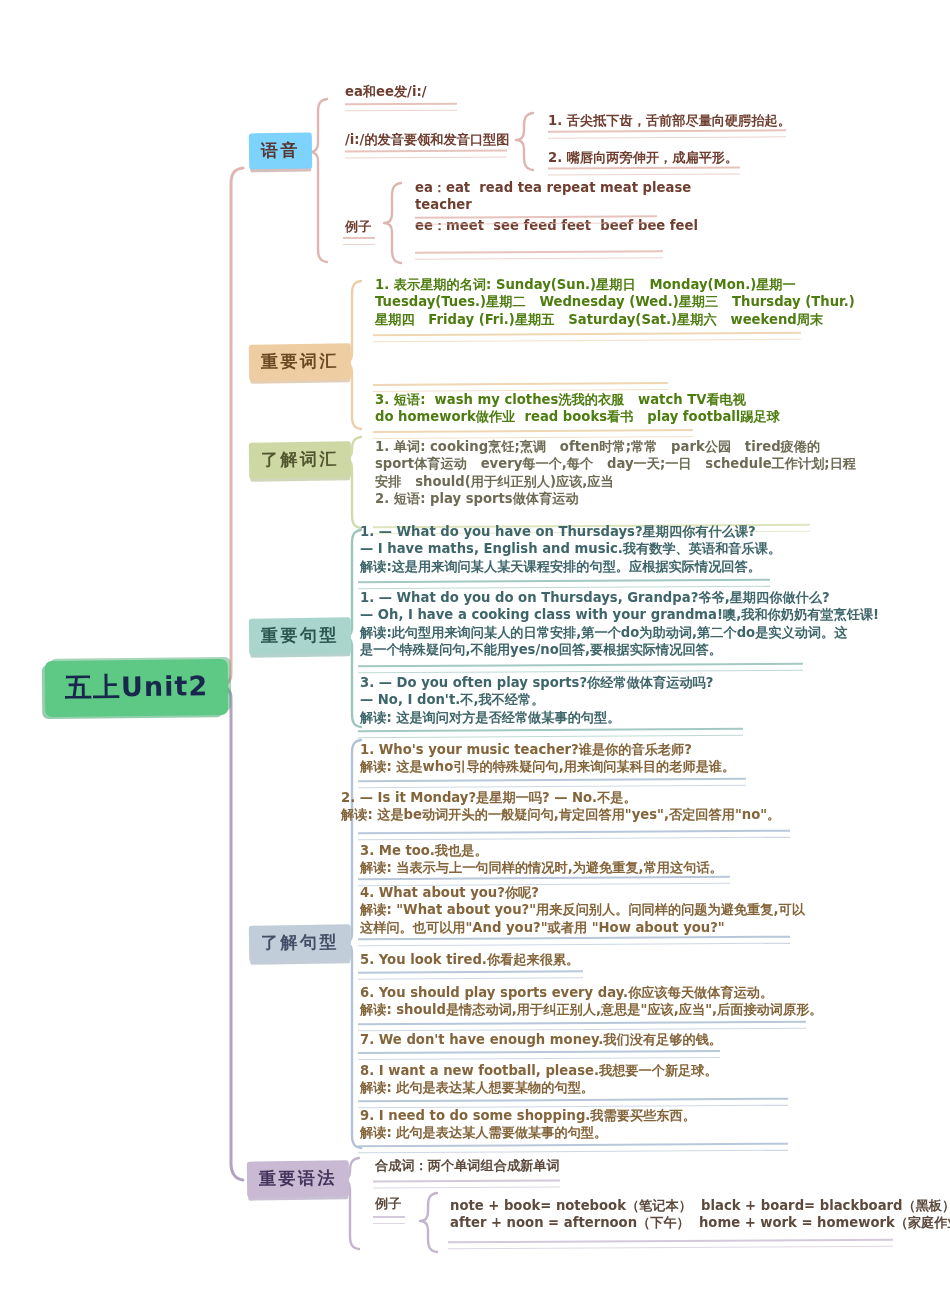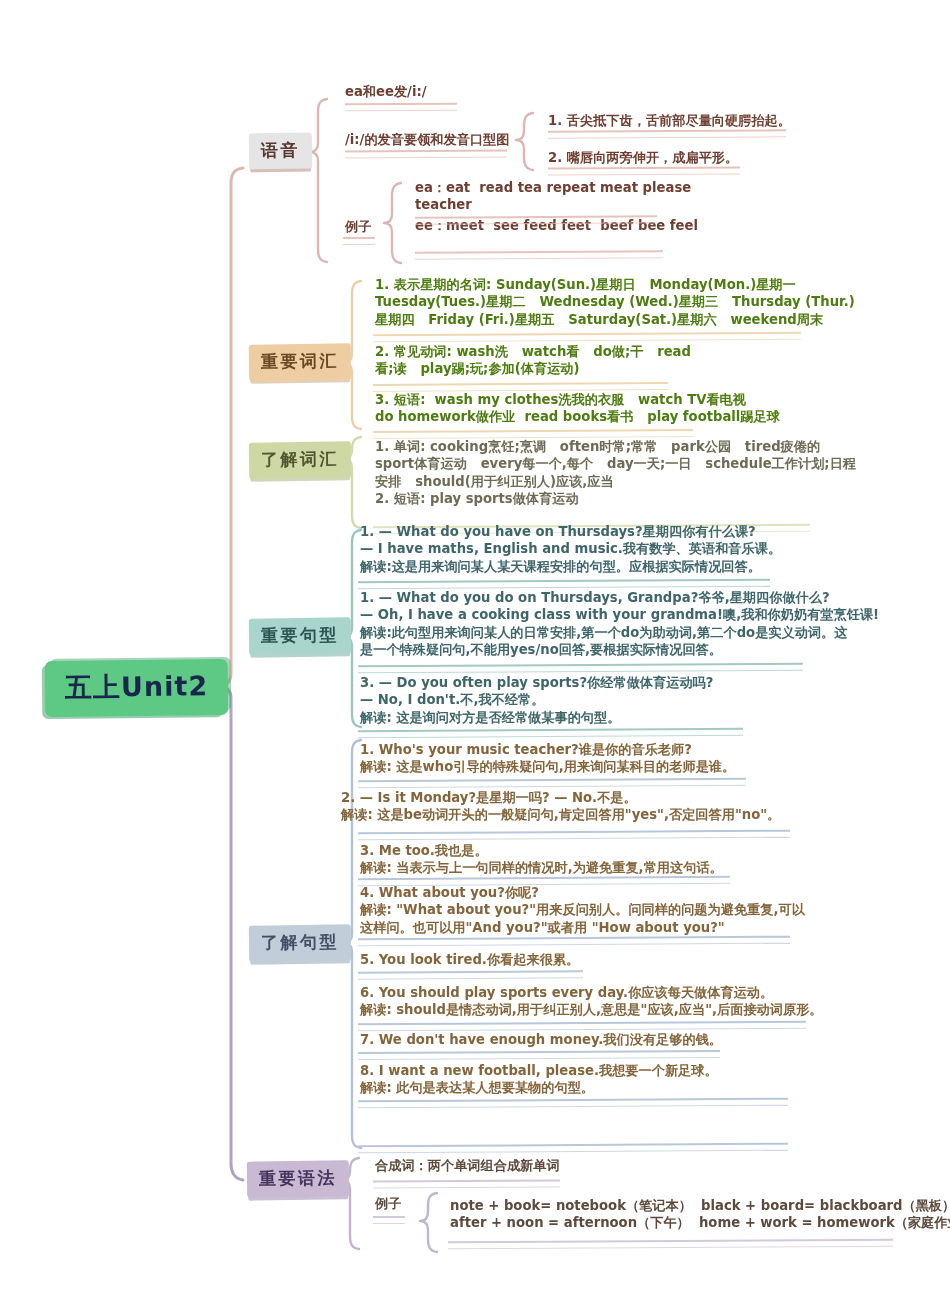--- a/index.html
+++ b/index.html
@@ -3,21 +3,21 @@
 <meta charset="utf-8">
 <style>
   html,body{margin:0;padding:0;background:#ffffff;}
   .canvas{position:relative;width:950px;height:1299px;background:#ffffff;overflow:hidden;
           font-family:"DejaVu Sans",sans-serif;}
   svg.braces{position:absolute;left:0;top:0;z-index:0;}
   svg.braces path{fill:none;stroke-linecap:round;stroke-linejoin:round;}
 
   .tag{position:absolute;z-index:2;padding:6px 12px 7px;font-size:17px;font-weight:bold;
        letter-spacing:2.5px;border-radius:3px;white-space:pre;transform:rotate(-0.8deg);}
-  .tag-phonics{background:#e5e5e5;color:#573833;box-shadow:0 4px 0 -1px rgba(168,110,103,.45);}
+  .tag-phonics{background:#7dd3fc;color:#573833;box-shadow:0 4px 0 -1px rgba(168,110,103,.45);}
   .tag-vimp{background:#efcda3;color:#6b4822;box-shadow:0 4px 0 -1px rgba(196,148,92,.45);}
   .tag-vknow{background:#cdd8a5;color:#53552e;box-shadow:0 4px 0 -1px rgba(154,164,98,.45);}
   .tag-pimp{background:#aad5cc;color:#2c5751;box-shadow:0 4px 0 -1px rgba(109,165,154,.5);}
   .tag-pknow{background:#c2cdda;color:#434f66;box-shadow:0 4px 0 -1px rgba(138,153,178,.5);}
   .tag-gram{background:#c9b9d3;color:#44335a;box-shadow:0 4px 0 -1px rgba(150,129,170,.5);}
 
   .root{position:absolute;left:45px;top:660px;z-index:2;background:#5ec885;color:#18274b;
         font-size:27px;font-weight:bold;letter-spacing:1px;padding:9px 20px 11px;
         border-radius:7px;transform:rotate(-0.6deg);white-space:pre;
         box-shadow:-4px 3px 0 -1px rgba(61,165,105,.55), 4px -3px 0 -1px rgba(61,165,105,.45);}
@@ -80,22 +80,20 @@
   <div class="ul ul-phonics" style="left:345px;top:150px;width:162px;"></div>
   <div class="ul ul-phonics" style="left:548px;top:130px;width:238px;"></div>
   <div class="ul ul-phonics" style="left:548px;top:167px;width:192px;"></div>
   <div class="ul ul-phonics" style="left:343px;top:237px;width:32px;"></div>
   <div class="ul ul-phonics" style="left:415px;top:216px;width:242px;"></div>
   <div class="ul ul-phonics" style="left:415px;top:251px;width:248px;"></div>
 
   <div class="txt t-vimp" style="left:375px;top:276px;">1. 表示星期的名词: Sunday(Sun.)星期日   Monday(Mon.)星期一
 Tuesday(Tues.)星期二   Wednesday (Wed.)星期三   Thursday (Thur.)
 星期四   Friday (Fri.)星期五   Saturday(Sat.)星期六   weekend周末</div>
-  <div class="txt t-vimp" style="left:375px;top:343px;">2. 常见动词: wash洗   watch看   do做;干   read
-看;读   play踢;玩;参加(体育运动)</div>
   <div class="txt t-vimp" style="left:375px;top:391px;">3. 短语:  wash my clothes洗我的衣服   watch TV看电视
 do homework做作业  read books看书   play football踢足球</div>
   <div class="ul ul-vimp" style="left:373px;top:333px;width:428px;"></div>
   <div class="ul ul-vimp" style="left:373px;top:383px;width:295px;"></div>
   <div class="ul ul-vimp" style="left:373px;top:430px;width:320px;"></div>
 
   <div class="txt t-vknow" style="left:375px;top:438px;">1. 单词: cooking烹饪;烹调   often时常;常常   park公园   tired疲倦的
 sport体育运动   every每一个,每个   day一天;一日   schedule工作计划;日程
 安排   should(用于纠正别人)应该,应当
 2. 短语: play sports做体育运动</div>
@@ -123,20 +121,22 @@
 解读: 当表示与上一句同样的情况时,为避免重复,常用这句话。</div>
   <div class="txt t-pknow" style="left:360px;top:884px;">4. What about you?你呢?
 解读: "What about you?"用来反问别人。问同样的问题为避免重复,可以
 这样问。也可以用"And you?"或者用 "How about you?"</div>
   <div class="txt t-pknow" style="left:360px;top:951px;">5. You look tired.你看起来很累。</div>
   <div class="txt t-pknow" style="left:360px;top:984px;">6. You should play sports every day.你应该每天做体育运动。
 解读: should是情态动词,用于纠正别人,意思是"应该,应当",后面接动词原形。</div>
   <div class="txt t-pknow" style="left:360px;top:1031px;">7. We don't have enough money.我们没有足够的钱。</div>
   <div class="txt t-pknow" style="left:360px;top:1062px;">8. I want a new football, please.我想要一个新足球。
 解读: 此句是表达某人想要某物的句型。</div>
+  <div class="txt t-pknow" style="left:360px;top:1107px;">9. I need to do some shopping.我需要买些东西。
+解读: 此句是表达某人需要做某事的句型。</div>
   <div class="ul ul-pknow" style="left:358px;top:779px;width:388px;"></div>
   <div class="ul ul-pknow" style="left:358px;top:831px;width:432px;"></div>
   <div class="ul ul-pknow" style="left:358px;top:877px;width:372px;"></div>
   <div class="ul ul-pknow" style="left:358px;top:937px;width:432px;"></div>
   <div class="ul ul-pknow" style="left:358px;top:971px;width:225px;"></div>
   <div class="ul ul-pknow" style="left:358px;top:1022px;width:448px;"></div>
   <div class="ul ul-pknow" style="left:358px;top:1051px;width:362px;"></div>
   <div class="ul ul-pknow" style="left:358px;top:1099px;width:430px;"></div>
   <div class="ul ul-pknow" style="left:358px;top:1144px;width:430px;"></div>
 

